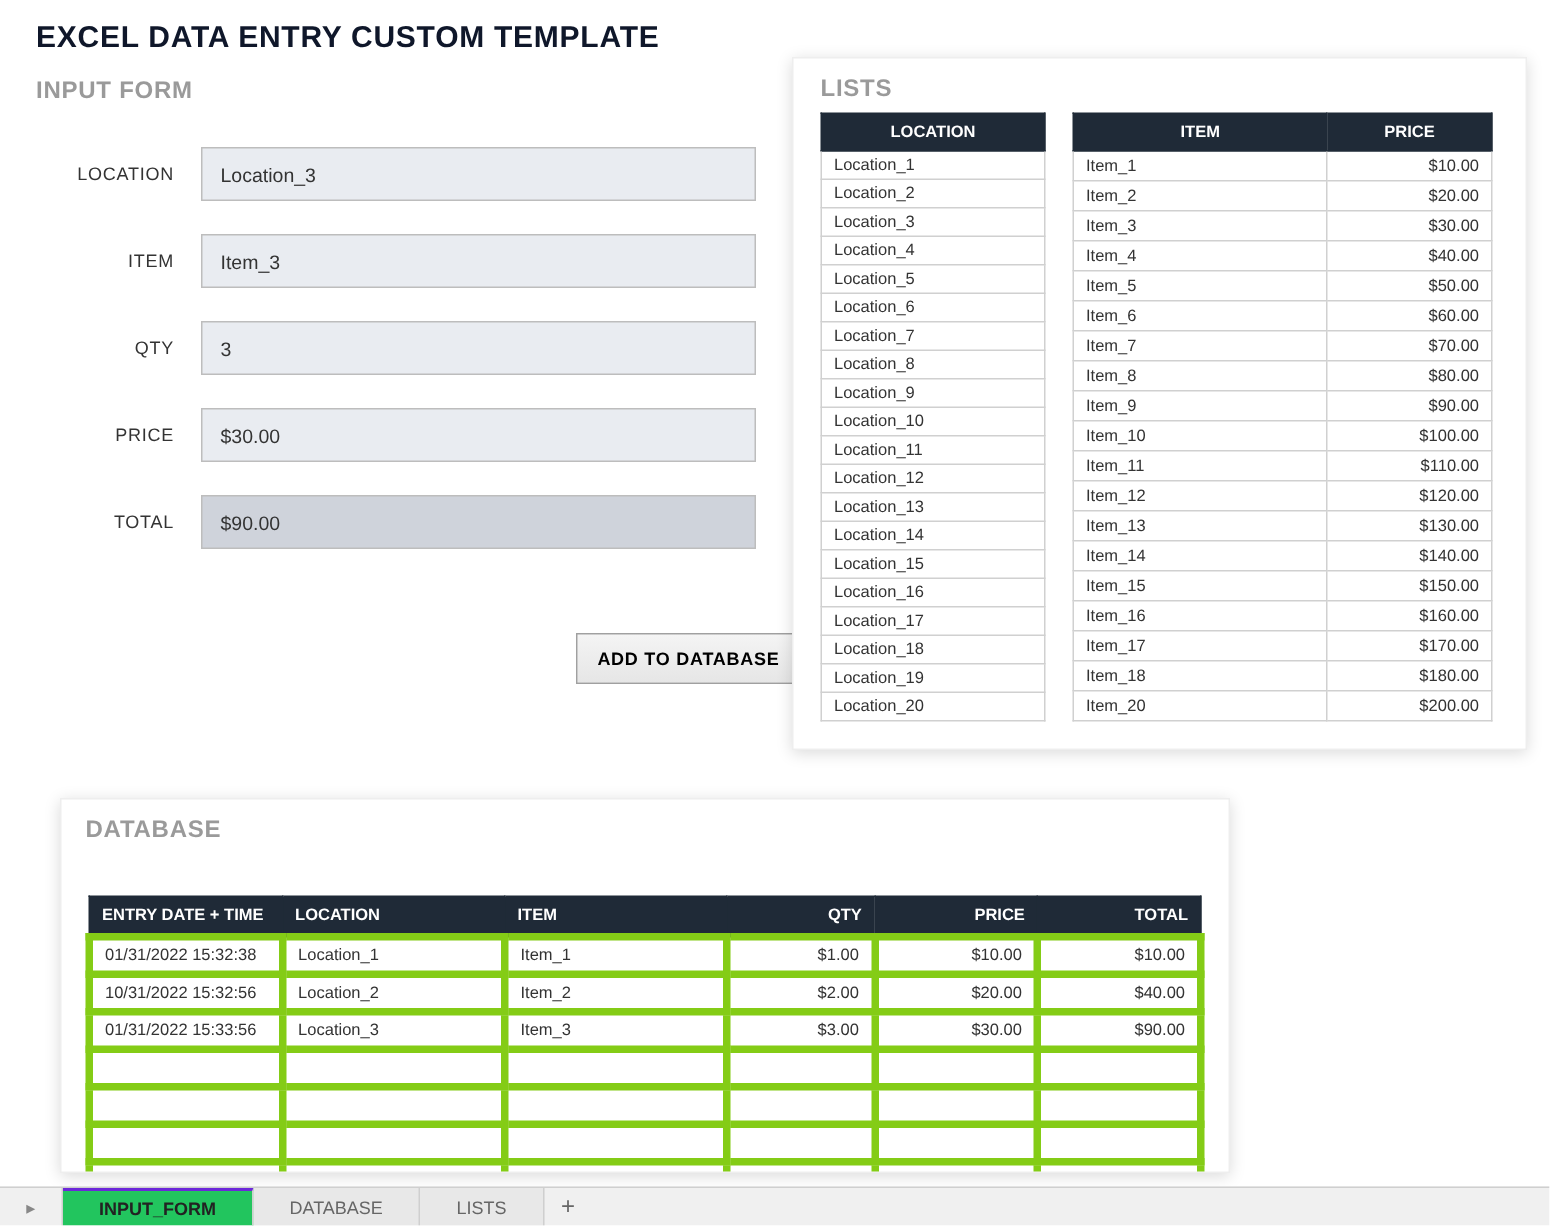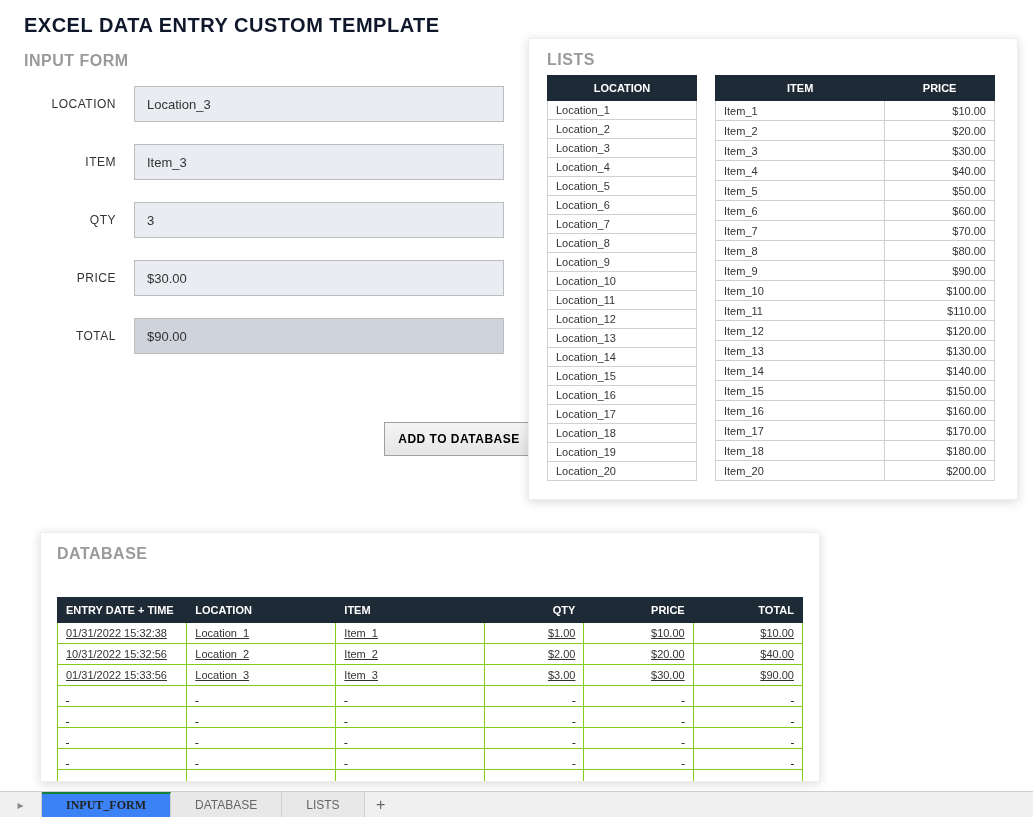--- a/index.html
+++ b/index.html
@@ -24,21 +24,21 @@
     font-weight: bold;
     color: #9a9a9a;
     letter-spacing: 0.5px;
   }
   .input-form {
     position: absolute;
     left: 24px;
     top: 52px;
     width: 480px;
   }
-  .input-form .section-title { margin-bottom: 16px; }
+  .input-form .section-title { margin-bottom: 28px; }
   .form-row {
     display: flex;
     align-items: center;
     margin-bottom: 22px;
   }
   .form-label {
     width: 110px;
     text-align: right;
     padding-right: 18px;
     font-size: 12px;
@@ -125,25 +125,24 @@
     background: #1f2a37;
     color: #fff;
     font-weight: bold;
     padding: 6px 8px;
     border: 1px solid #1f2a37;
     text-align: left;
     font-size: 11px;
   }
   .db-table th.num, .db-table td.num { text-align: right; }
   .db-table td {
-    border: 1px solid #84cc16;
+    border: 5px solid #84cc16;
     padding: 4px 8px;
     height: 20px;
     color: #333;
-    text-decoration: underline;
   }
   .db-blank td { height: 20px; }
 
   .sheet-tabs {
     position: absolute;
     left: 0;
     bottom: 0;
     height: 26px;
     width: 100%;
     display: flex;
@@ -164,25 +163,24 @@
   .sheet-tab {
     padding: 0 24px;
     display: flex;
     align-items: center;
     color: #666;
     border-right: 1px solid #cfcfcf;
     background: #e8e8e8;
     cursor: pointer;
   }
   .sheet-tab.active {
-    background: #3b82f6;
+    background: #22c55e;
     color: #222;
     font-weight: bold;
-    border-top: 2px solid #15803d;
-    font-family: Liberation Serif, serif;
+    border-top: 2px solid #6d28d9;
   }
   .tab-add {
     width: 32px;
     display: flex;
     align-items: center;
     justify-content: center;
     color: #666;
     cursor: pointer;
     font-size: 16px;
   }

